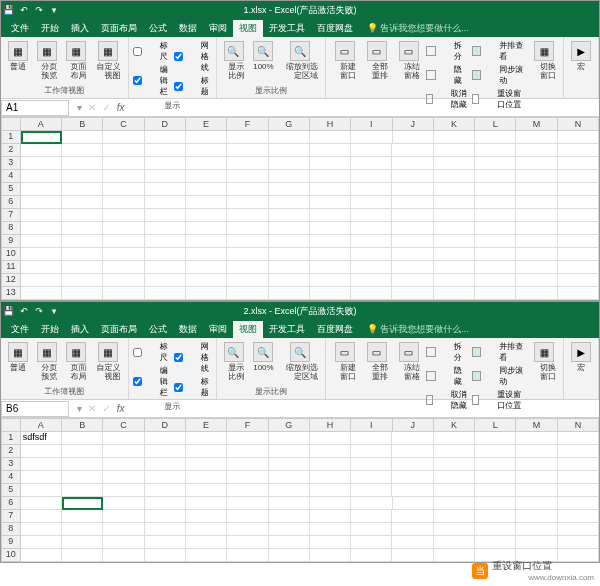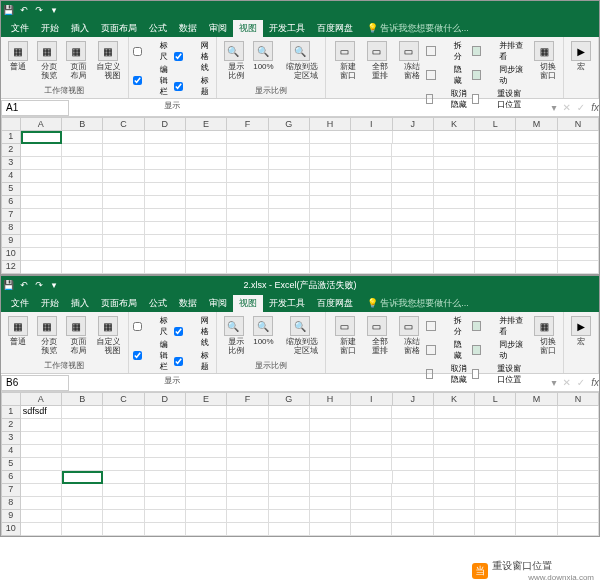--- a/index.html
+++ b/index.html
@@ -15,21 +15,21 @@
 .menu-tell { color: #b8e0c9; font-size: 9px; padding-left: 8px; display: flex; align-items: center; gap: 2px; }
 .ribbon { height: 62px; background: #f3f3f3; border-bottom: 1px solid #d0d0d0; display: flex; font-size: 8px; }
 .ribbon-group { border-right: 1px solid #d8d8d8; padding: 2px 4px; display: flex; flex-direction: column; justify-content: space-between; }
 .ribbon-group-label { text-align: center; font-size: 8px; color: #555; padding-top: 2px; }
 .rg-content { display: flex; gap: 3px; }
 .rg-btn { display: flex; flex-direction: column; align-items: center; justify-content: flex-start; padding: 2px 3px; cursor: pointer; }
 .rg-btn-icon { width: 20px; height: 20px; background: #e8e8e8; border: 1px solid #bbb; margin-bottom: 2px; display: flex; align-items: center; justify-content: center; font-size: 10px; }
 .rg-btn-label { font-size: 8px; color: #333; text-align: right; line-height: 1.1; }
 .rg-check { display: flex; align-items: center; gap: 18px; font-size: 8px; padding: 1px 0; }
 .rg-check input { width: 9px; height: 9px; }
-.name-box-row { height: 18px; background: #fff; border-bottom: 1px solid #d0d0d0; display: flex; align-items: center; justify-content: space-between; }
+.name-box-row { height: 18px; background: #fff; border-bottom: 1px solid #d0d0d0; display: flex; align-items: center; }
 .name-box { width: 68px; height: 16px; border: 1px solid #ccc; font-size: 10px; padding: 0 4px; display: flex; align-items: center; background: #fff; }
 .fx-area { display: flex; align-items: center; gap: 6px; padding-left: 8px; color: #999; font-size: 10px; }
 .fx-label { font-style: italic; color: #666; }
 .grid-area { overflow: hidden; }
 .col-headers { display: flex; height: 14px; background: #f0f0f0; }
 .corner { width: 20px; border: 1px solid #ccc; background: #f0f0f0; }
 .col-h { width: 42px; border: 1px solid #ccc; border-left: none; font-size: 9px; text-align: center; color: #444; line-height: 12px; }
 .row { display: flex; height: 13px; }
 .row-h { width: 20px; border: 1px solid #ccc; border-top: none; background: #f0f0f0; font-size: 9px; text-align: center; color: #444; line-height: 11px; }
 .cell { width: 42px; border-right: 1px solid #ddd; border-bottom: 1px solid #ddd; font-size: 9px; padding: 0 2px; line-height: 11px; }
@@ -48,20 +48,21 @@
 
 <div id="root">
     <div class="excel-window">
     <div class="title-bar">
       <div class="qat">
         <span class="qat-icon">💾</span>
         <span class="qat-icon">↶</span>
         <span class="qat-icon">↷</span>
         <span class="qat-icon">▾</span>
       </div>
+      <span class="title-center">1.xlsx - Excel(产品激活失败)</span>
     </div>
     <div class="menu-bar">
       <div class="menu-item">文件</div>
         <div class="menu-item">开始</div>
         <div class="menu-item">插入</div>
         <div class="menu-item">页面布局</div>
         <div class="menu-item">公式</div>
         <div class="menu-item">数据</div>
         <div class="menu-item">审阅</div>
         <div class="menu-item active">视图</div>
@@ -384,21 +385,55 @@
           <div class="cell"></div>
           <div class="cell"></div>
           <div class="cell"></div>
           <div class="cell"></div>
           <div class="cell"></div>
           <div class="cell"></div>
           <div class="cell"></div>
           <div class="cell"></div>
         </div>
         <div class="row">
+          <div class="row-h">11</div>
+          <div class="cell"></div>
+          <div class="cell"></div>
+          <div class="cell"></div>
+          <div class="cell"></div>
+          <div class="cell"></div>
+          <div class="cell"></div>
+          <div class="cell"></div>
+          <div class="cell"></div>
+          <div class="cell"></div>
+          <div class="cell"></div>
+          <div class="cell"></div>
+          <div class="cell"></div>
+          <div class="cell"></div>
+          <div class="cell"></div>
+        </div>
+        <div class="row">
           <div class="row-h">12</div>
+          <div class="cell"></div>
+          <div class="cell"></div>
+          <div class="cell"></div>
+          <div class="cell"></div>
+          <div class="cell"></div>
+          <div class="cell"></div>
+          <div class="cell"></div>
+          <div class="cell"></div>
+          <div class="cell"></div>
+          <div class="cell"></div>
+          <div class="cell"></div>
+          <div class="cell"></div>
+          <div class="cell"></div>
+          <div class="cell"></div>
+        </div>
+        <div class="row">
+          <div class="row-h">13</div>
           <div class="cell"></div>
           <div class="cell"></div>
           <div class="cell"></div>
           <div class="cell"></div>
           <div class="cell"></div>
           <div class="cell"></div>
           <div class="cell"></div>
           <div class="cell"></div>
           <div class="cell"></div>
           <div class="cell"></div>

